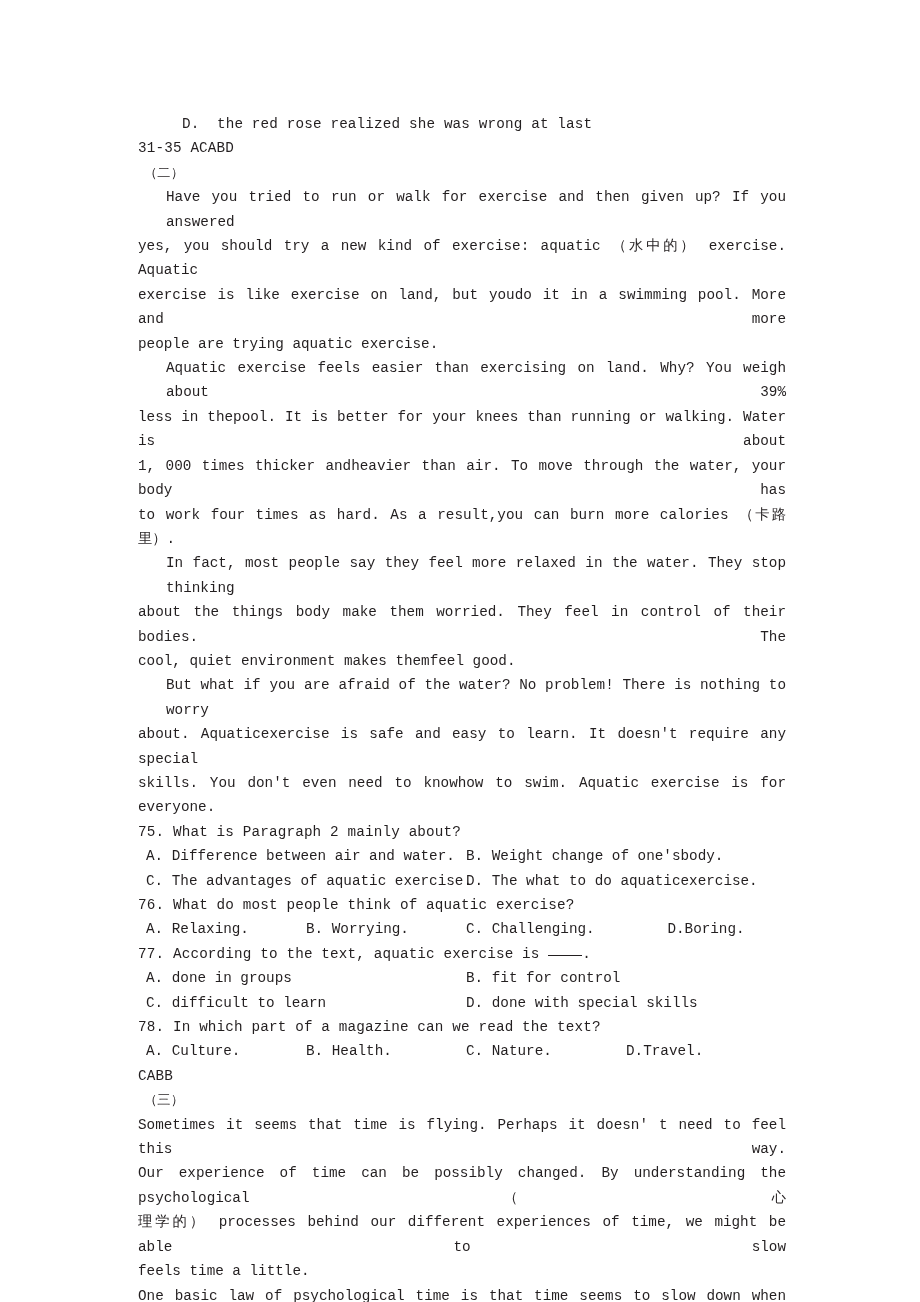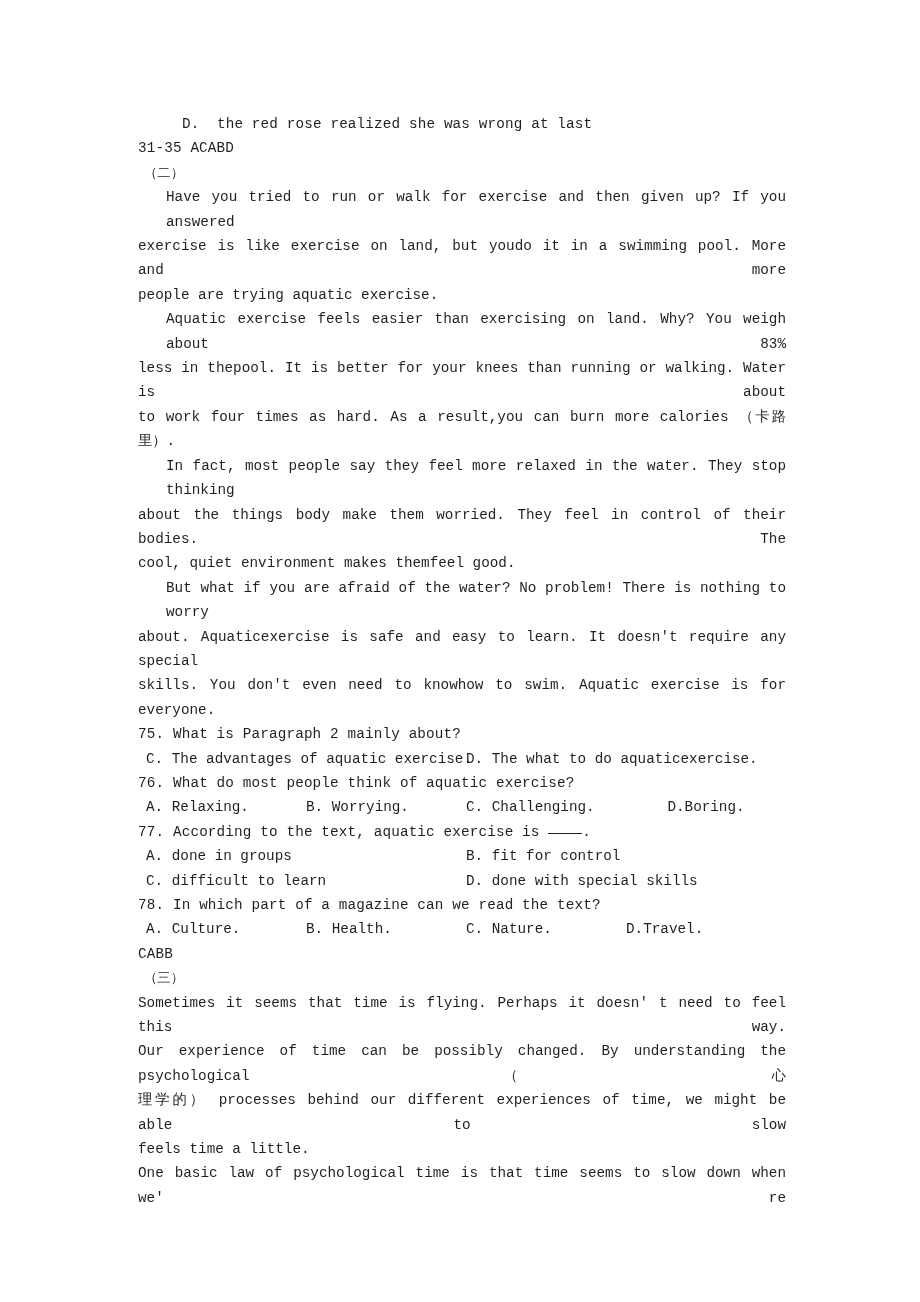--- a/index.html
+++ b/index.html
@@ -85,44 +85,50 @@
   <div class="content">
 
     <div class="line indent-d">D.  the red rose realized she was wrong at last</div>
 
     <div class="line">31-35 ACABD</div>
 
     <div class="line cjk" style="padding-left:6px">（二）</div>
 
     <div>
       <div class="just indent2">Have you tried to run or walk for exercise and then given up? If you answered</div>
+      <div class="just">yes, you should try a new kind of exercise: aquatic （水中的） exercise. Aquatic</div>
       <div class="just">exercise is like exercise on land, but youdo it in a swimming pool. More and more</div>
       <div class="just nojust">people are trying aquatic exercise.</div>
     </div>
 
     <div>
-      <div class="just indent2">Aquatic exercise feels easier than exercising on land. Why? You weigh about 83%</div>
+      <div class="just indent2">Aquatic exercise feels easier than exercising on land. Why? You weigh about 39%</div>
       <div class="just">less in thepool. It is better for your knees than running or walking. Water is about</div>
+      <div class="just">1, 000 times thicker andheavier than air. To move through the water, your body has</div>
       <div class="just nojust">to work four times as hard. As a result,you can burn more calories （卡路里）.</div>
     </div>
 
     <div>
       <div class="just indent2">In fact, most people say they feel more relaxed in the water. They stop thinking</div>
       <div class="just">about the things body make them worried. They feel in control of their bodies. The</div>
       <div class="just nojust">cool, quiet environment makes themfeel good.</div>
     </div>
 
     <div>
       <div class="just indent2">But what if you are afraid of the water? No problem! There is nothing to worry</div>
       <div class="just">about. Aquaticexercise is safe and easy to learn. It doesn't require any special</div>
       <div class="just nojust">skills. You don't even need to knowhow to swim. Aquatic exercise is for everyone.</div>
     </div>
 
     <div>
       <div class="line"><span>75.</span> <span>What is Paragraph 2 mainly about?</span></div>
+      <div class="opt-row opt-2col indent-opt">
+        <span class="col">A. Difference between air and water.</span>
+        <span class="col">B. Weight change of one'sbody.</span>
+      </div>
       <div class="opt-row opt-2col indent-opt">
         <span class="col">C. The advantages of aquatic exercise.</span>
         <span class="col">D. The what to do aquaticexercise.</span>
       </div>
     </div>
 
     <div>
       <div class="line"><span>76.</span> <span>What do most people think of aquatic exercise?</span></div>
       <div class="opt-row opt-4col indent-opt">
         <span class="col">A. Relaxing.</span>

